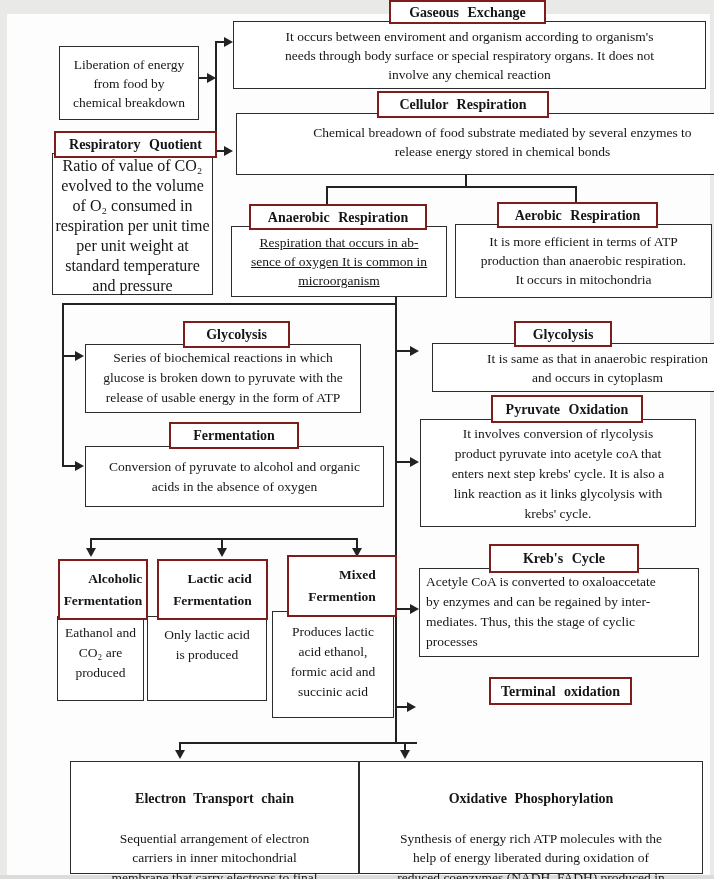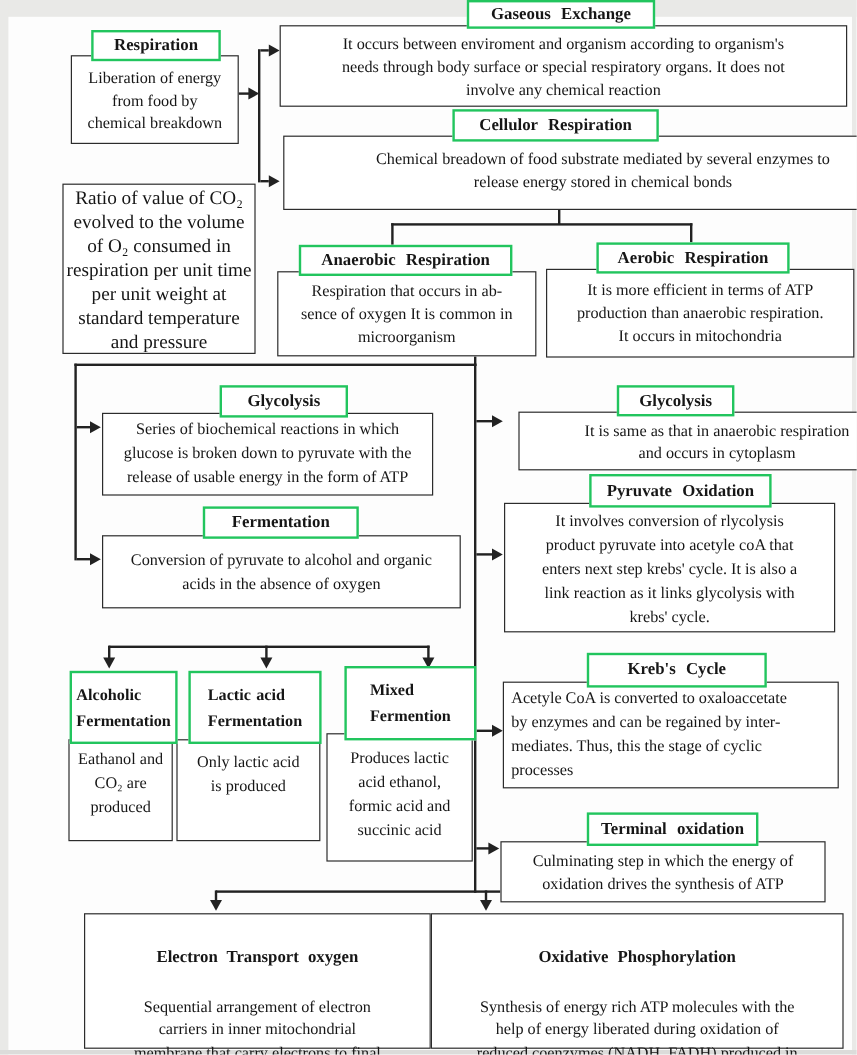--- a/index.html
+++ b/index.html
@@ -1,21 +1,21 @@
 <!DOCTYPE html>
 <html><head>
 <meta charset="utf-8">
 <style>
   html,body{margin:0;padding:0;background:#fdfdfd;}
   #canvas{position:relative;width:714px;height:879px;background:#fdfdfd;overflow:hidden;
           font-family:"Liberation Serif","DejaVu Serif",serif;color:#161616;}
   .strip{position:absolute;background:#e9e9e7;}
-  .tbox{position:absolute;background:#fff;border:2px solid #22c55e;z-index:3;
+  .tbox{position:absolute;background:#fff;border:2px solid #7f1d1d;z-index:3;
         display:flex;align-items:center;justify-content:center;
-        font-weight:bold;font-size:14px;word-spacing:5px;text-align:left;
+        font-weight:bold;font-size:14px;word-spacing:5px;text-align:right;
         white-space:pre-line;line-height:21px;}
   .tbox.small{font-size:13.5px;word-spacing:1px;line-height:22px;}
   .cbox{position:absolute;background:#fff;border:1.5px solid #2c2c2c;z-index:2;
         font-size:13.5px;line-height:19px;text-align:center;white-space:pre-line;
         box-sizing:border-box;padding:4px 2px;}
   .combo-title{font-weight:bold;font-size:14px;word-spacing:4px;margin-bottom:1px;}
   .lbl{position:absolute;font-size:14.5px;text-align:center;z-index:2;}
   .h{position:absolute;height:2px;background:#222;z-index:1;}
   .v{position:absolute;width:2px;background:#222;z-index:1;}
   .ar{position:absolute;width:0;height:0;border-top:5px solid transparent;
@@ -26,44 +26,44 @@
 </head>
 <body>
 
 <div id="canvas">
 
   <div class="strip" style="left:0;top:0;width:714px;height:14px;"></div>
   <div class="strip" style="left:0;top:0;width:7px;height:879px;"></div>
   <div class="strip" style="left:710px;top:0;width:4px;height:879px;"></div>
   <div class="strip" style="left:0;top:875px;width:714px;height:4px;background:#dcdcda;"></div>
 
-  <div class="tbox" style="left:76px;top:25px;width:104px;height:22px;">Respiration</div>
   <div class="cbox" style="left:59px;top:46px;width:140px;height:74px;padding-top:8px;">Liberation of energy
 from food by
 chemical breakdown</div>
 
+  <div class="tbox" style="left:54px;top:131px;width:159px;height:23px;">Respiratory Quotient</div>
   <div class="cbox" style="left:52px;top:153px;width:161px;height:142px;font-size:16px;line-height:20px;padding-top:2px;">Ratio of value of CO₂
 evolved to the volume
 of O₂ consumed in
 respiration per unit time
 per unit weight at
 standard temperature
 and pressure</div>
 
   <div class="tbox" style="left:389px;top:0;width:153px;height:20px;">Gaseous Exchange</div>
   <div class="cbox" style="left:233px;top:21px;width:473px;height:68px;padding-top:5px;">It occurs between enviroment and organism according to organism's
 needs through body surface or special respiratory organs. It does not
 involve any chemical reaction</div>
 
   <div class="tbox" style="left:377px;top:91px;width:168px;height:23px;">Cellulor Respiration</div>
   <div class="cbox" style="left:236px;top:113px;width:533px;height:62px;padding-top:9px;">Chemical breadown of food substrate mediated by several enzymes to
 release energy stored in chemical bonds</div>
 
   <div class="tbox" style="left:249px;top:204px;width:174px;height:22px;">Anaerobic Respiration</div>
-  <div class="cbox" style="left:231px;top:226px;width:216px;height:71px;padding-top:6px;">Respiration that occurs in ab-
+  <div class="cbox" style="left:231px;top:226px;width:216px;height:71px;padding-top:6px;text-decoration:underline;">Respiration that occurs in ab-
 sence of oxygen It is common in
 microorganism</div>
 
   <div class="tbox" style="left:497px;top:202px;width:157px;height:22px;">Aerobic Respiration</div>
   <div class="cbox" style="left:455px;top:224px;width:257px;height:74px;padding-top:7px;">It is more efficient in terms of ATP
 production than anaerobic respiration.
 It occurs in mitochondria</div>
 
   <div class="tbox" style="left:183px;top:321px;width:103px;height:23px;">Glycolysis</div>
   <div class="cbox" style="left:85px;top:344px;width:276px;height:69px;line-height:20px;padding-top:3px;">Series of biochemical reactions in which
@@ -104,25 +104,23 @@
 link reaction as it links glycolysis with
 krebs' cycle.</div>
 
   <div class="tbox" style="left:489px;top:544px;width:146px;height:25px;">Kreb's Cycle</div>
   <div class="cbox" style="left:419px;top:568px;width:280px;height:89px;line-height:20px;padding-top:3px;text-align:left;padding-left:6px;">Acetyle CoA is converted to oxaloaccetate
 by enzymes and can be regained by inter-
 mediates. Thus, this the stage of cyclic
 processes</div>
 
   <div class="tbox" style="left:489px;top:677px;width:139px;height:24px;font-family:Liberation Serif, serif;">Terminal oxidation</div>
-  <div class="cbox" style="left:417px;top:701px;width:271px;height:51px;padding-top:6px;">Culminating step in which the energy of
-oxidation drives the synthesis of ATP</div>
 
   <div class="cbox" style="left:70px;top:761px;width:289px;height:113px;padding-top:7px;line-height:19.5px;">
-    <div class="combo-title">Electron Transport oxygen</div>
+    <div class="combo-title">Electron Transport chain</div>
     <div>Sequential arrangement of electron
 carriers in inner mitochondrial
 membrane that carry electrons to final
 electron acceptor i.e., oxygen</div>
   </div>
   <div class="cbox" style="left:359px;top:761px;width:344px;height:113px;padding-top:7px;line-height:19.5px;">
     <div class="combo-title">Oxidative Phosphorylation</div>
     <div>Synthesis of energy rich ATP molecules with the
 help of energy liberated during oxidation of
 reduced coenzymes (NADH, FADH) produced in

